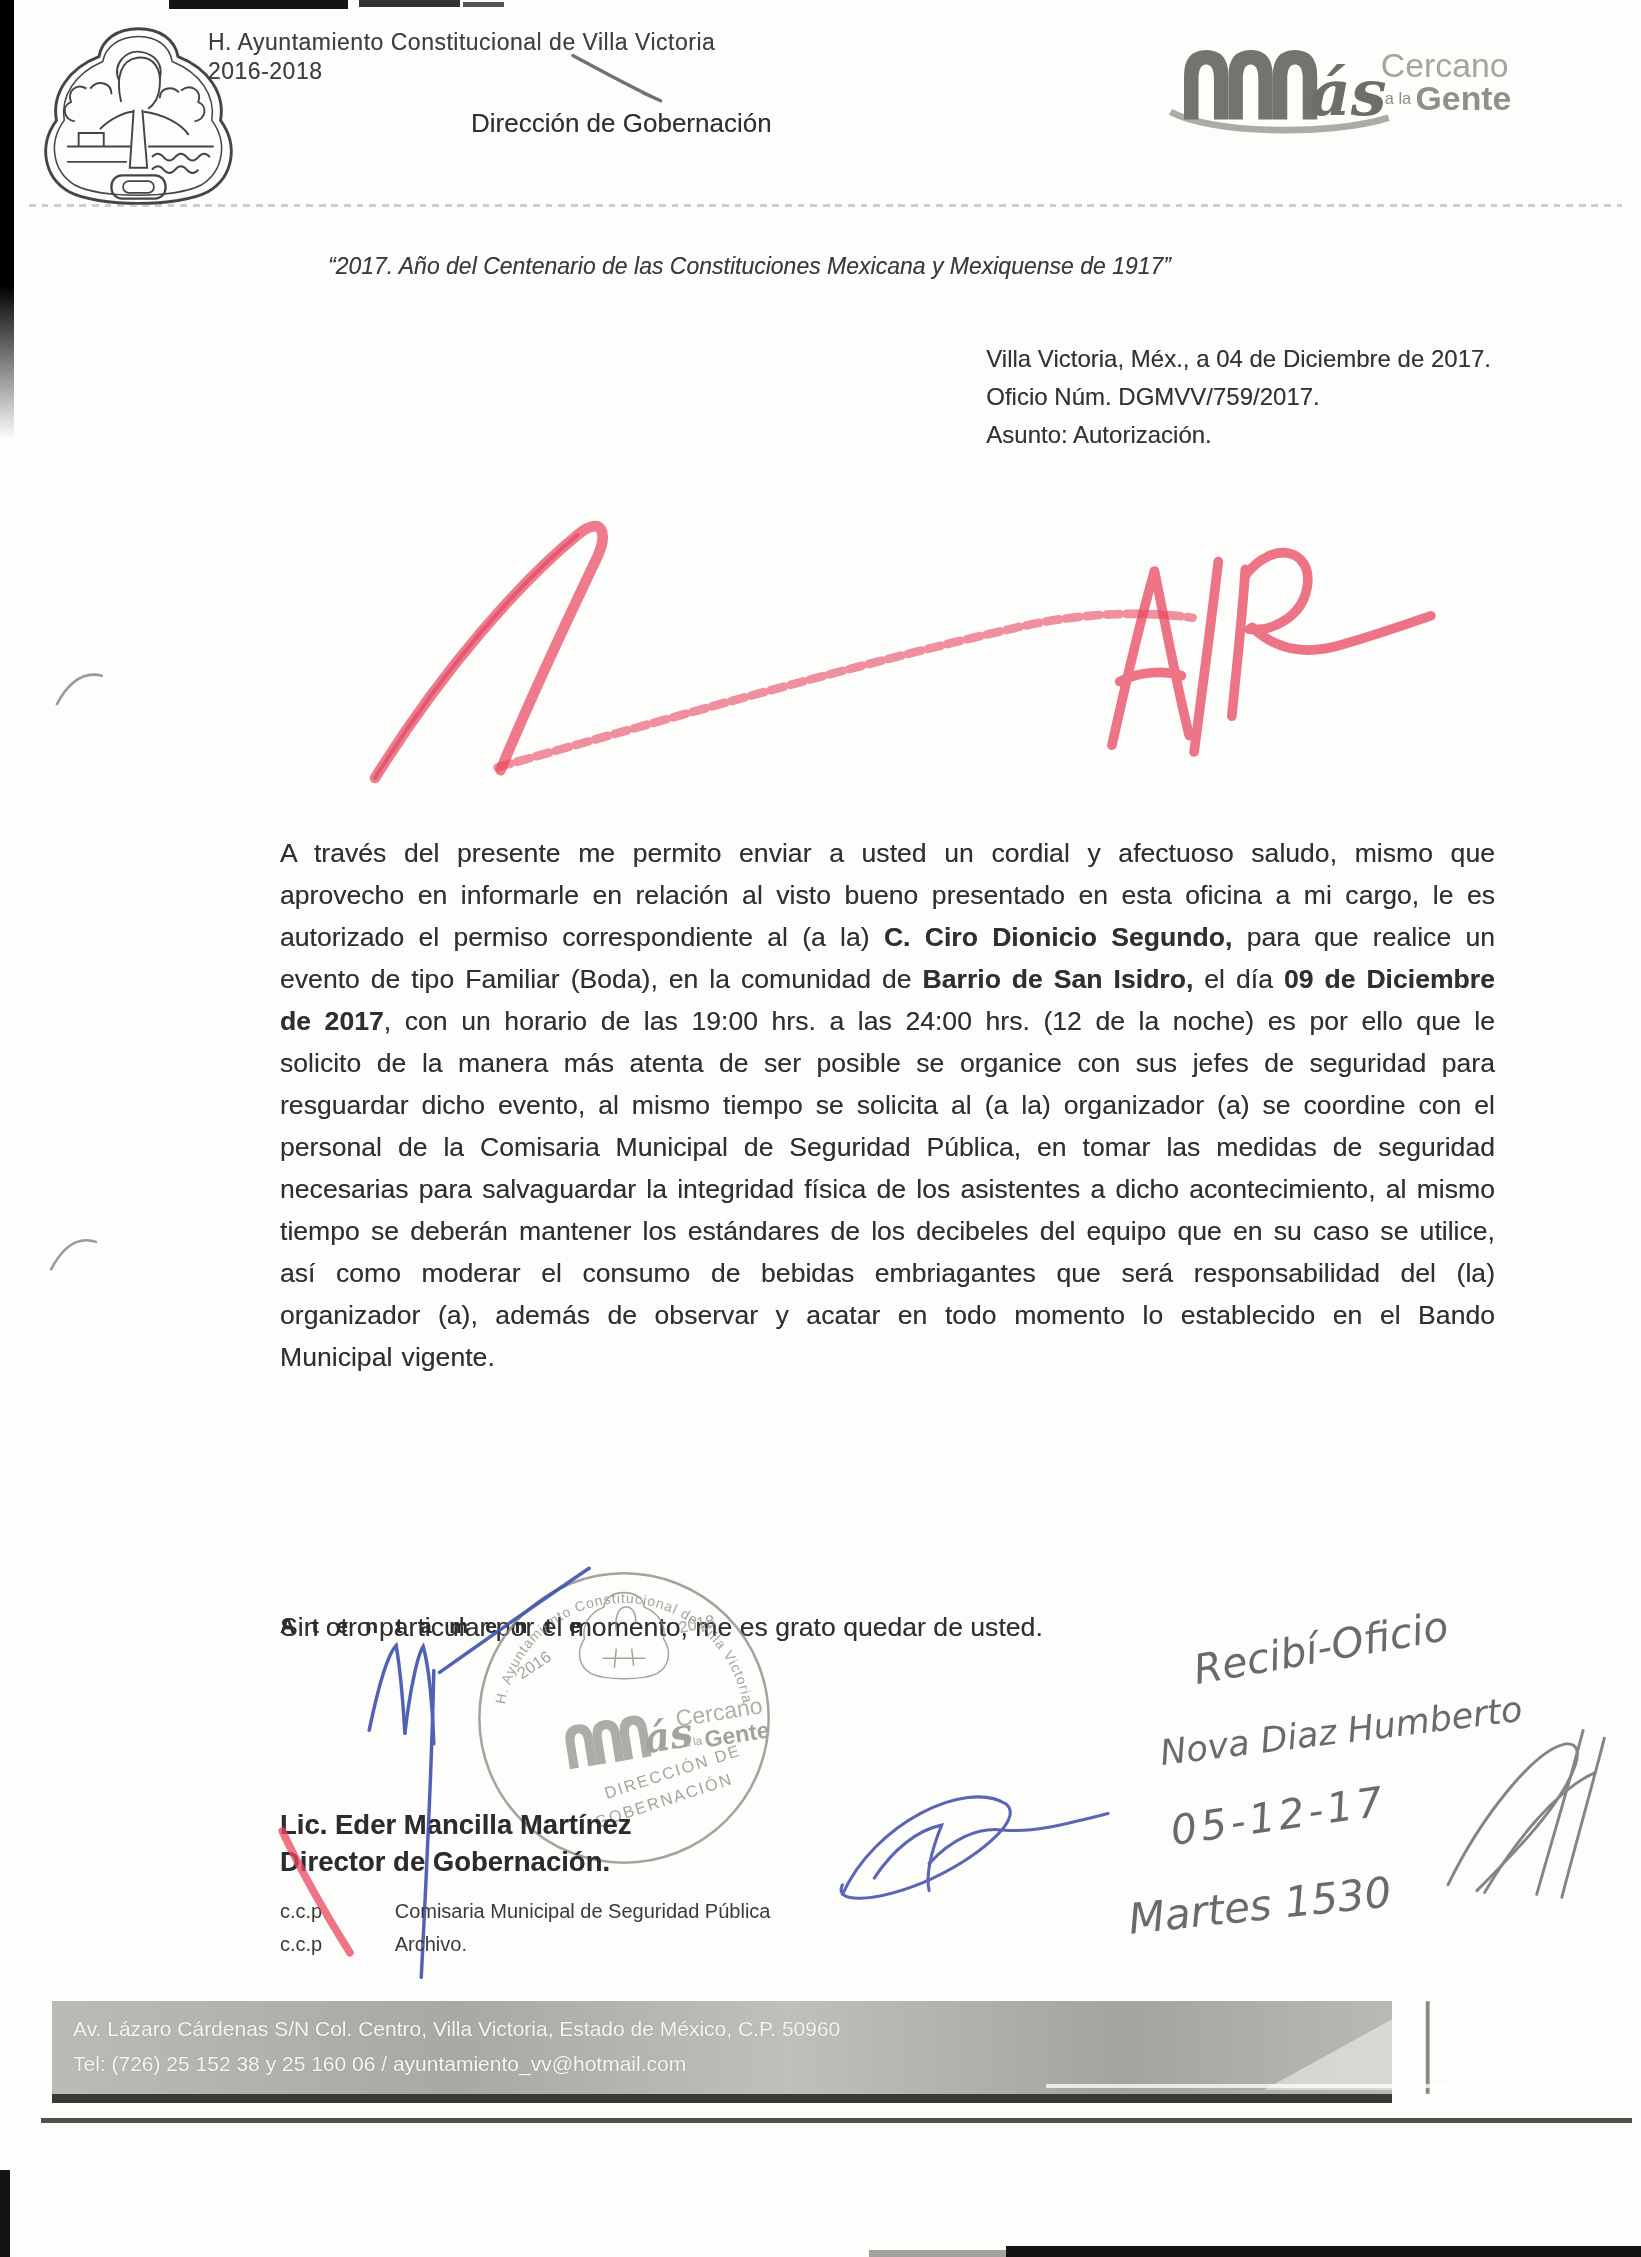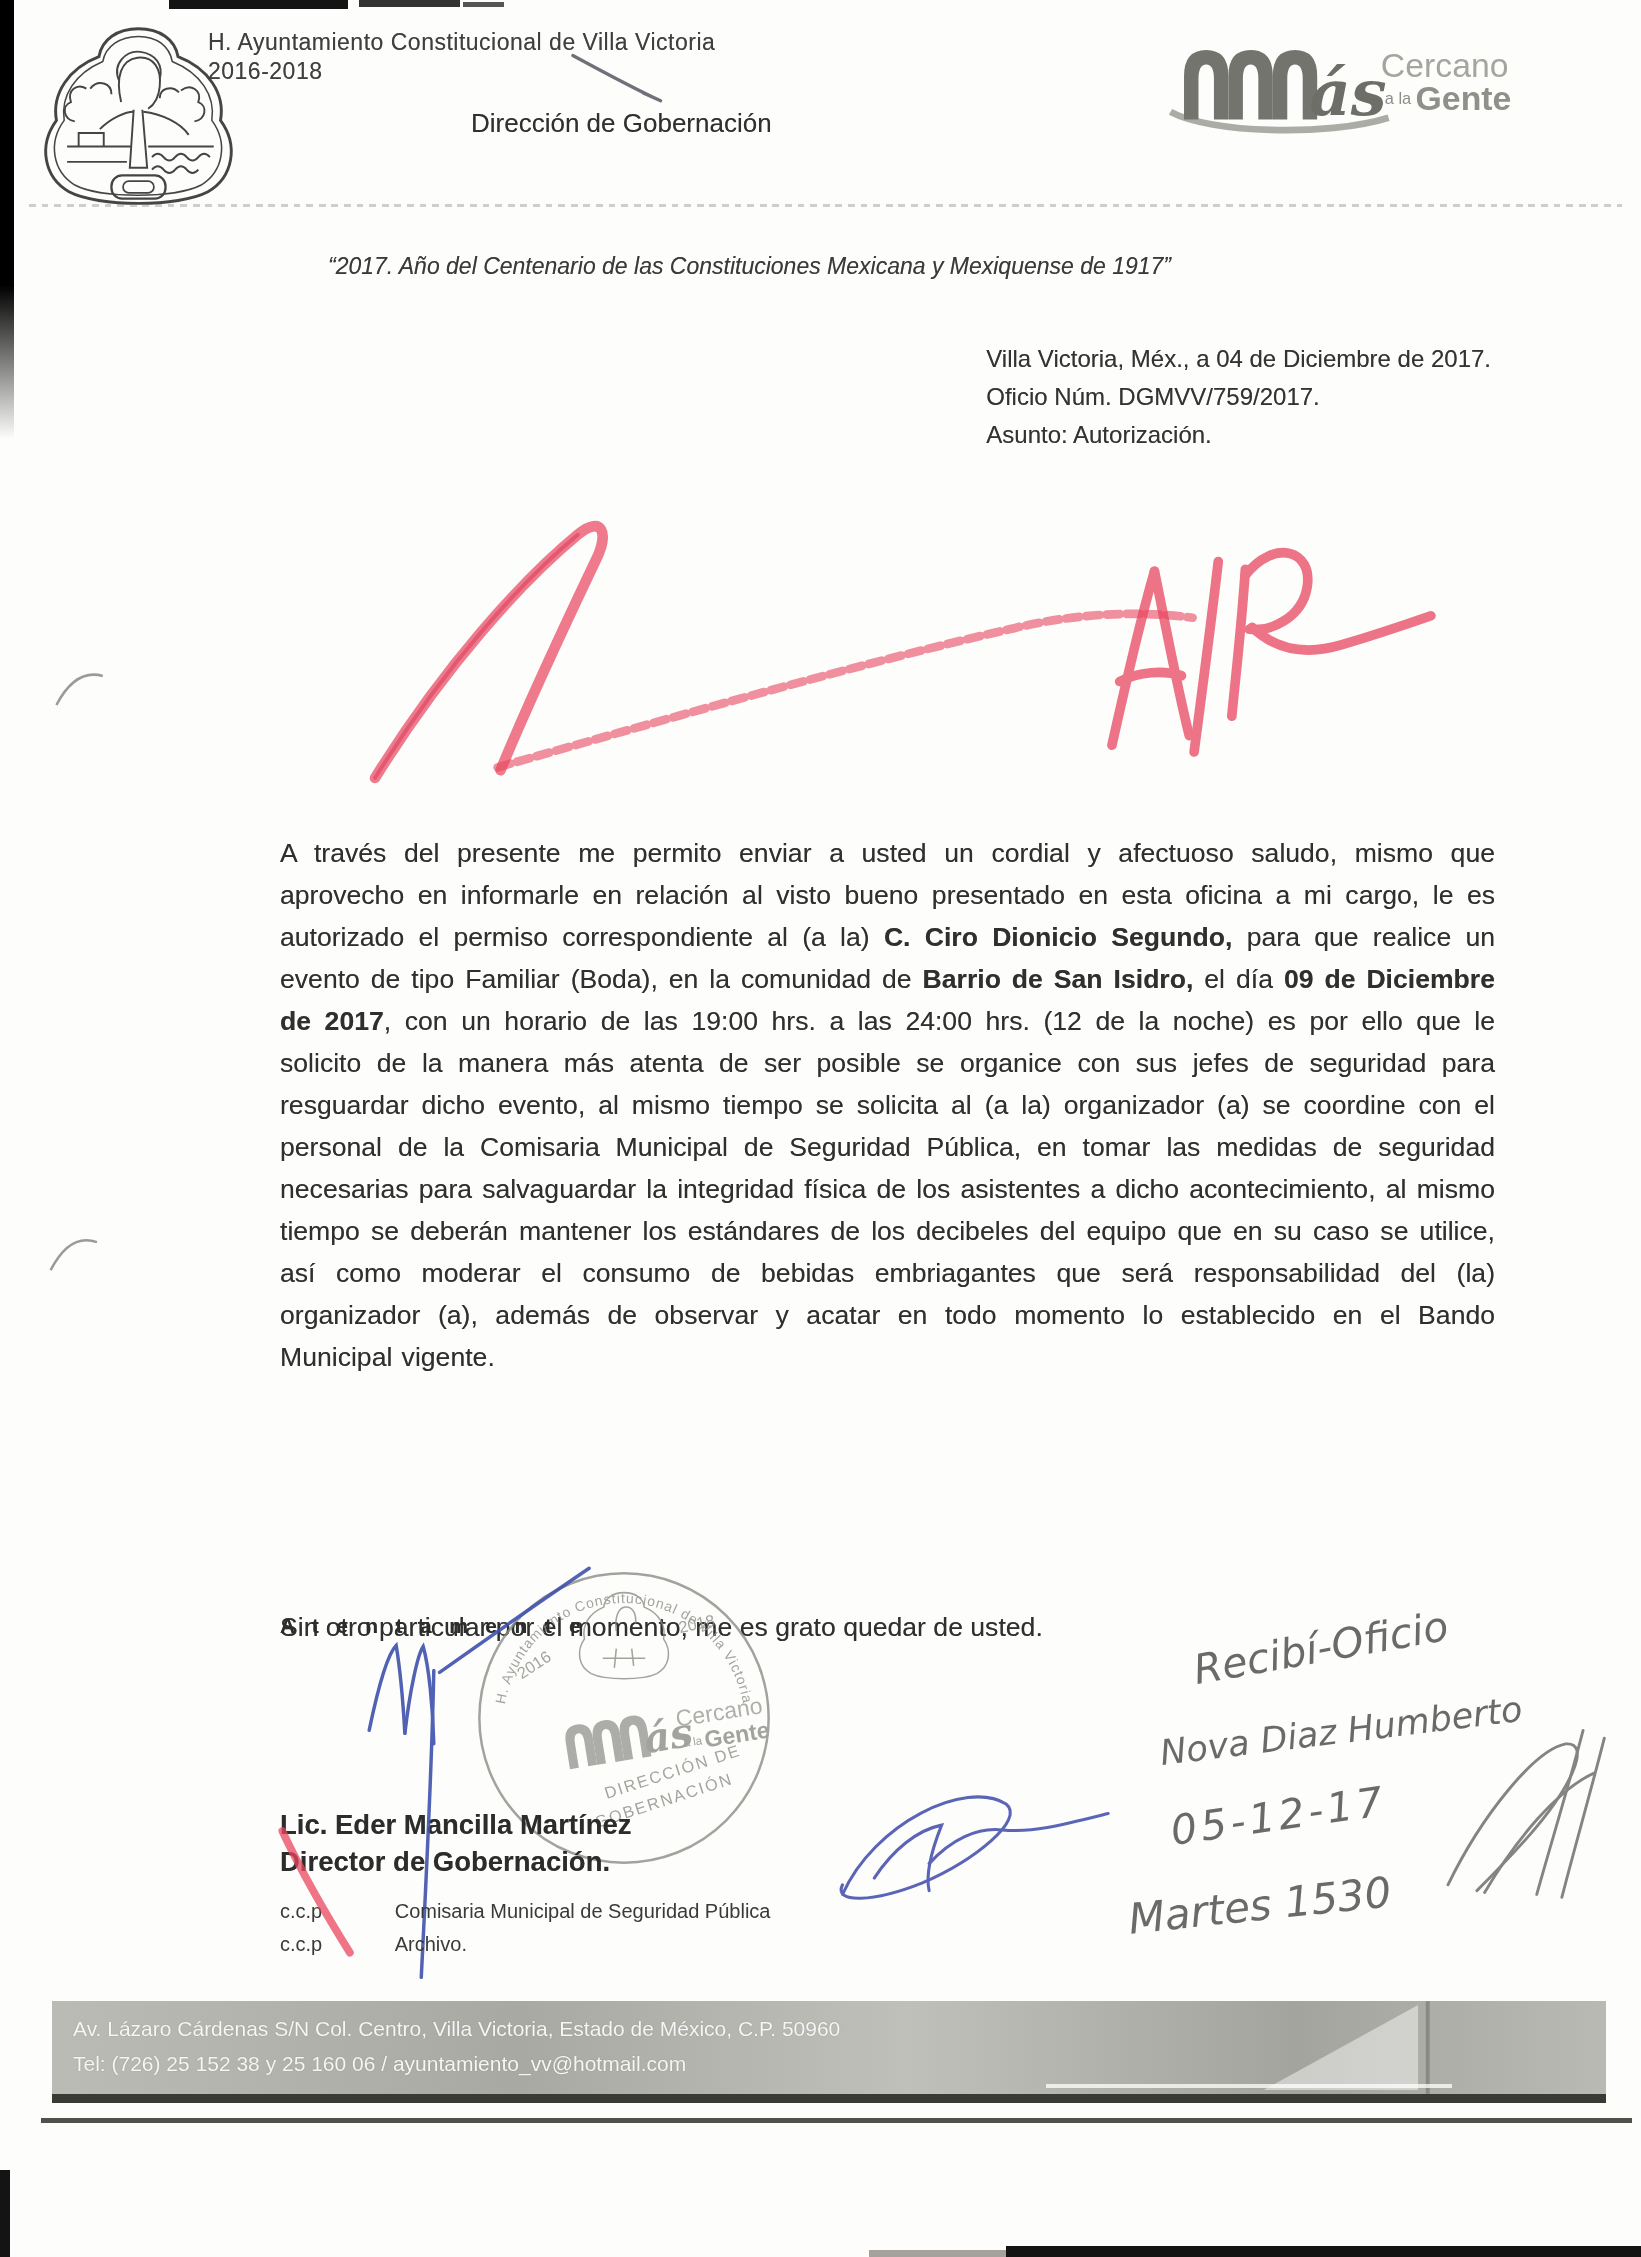--- a/index.html
+++ b/index.html
@@ -25,21 +25,21 @@
   .closing{font-size:26.6px;color:#2f2f2f;}
   .atent{font-size:21px;font-weight:bold;letter-spacing:5.8px;color:#2c2c2c;}
   .signer{font-size:27.5px;font-weight:bold;line-height:37px;color:#2c2c2c;}
   
   .cc-label{font-size:20px;color:#3a3a3a;}
   .cc-value{font-size:20px;color:#3a3a3a;}
   
   .hand{font-style:italic;color:#5e5e5e;opacity:.92;white-space:nowrap;
         font-family:"DejaVu Sans",sans-serif;}
   
-  .footer-bar{left:52px;top:2001px;width:1554px;height:93px;
+  .footer-bar{left:52px;top:2001px;width:1340px;height:93px;
       background:
         linear-gradient(90deg,rgba(255,255,255,.12),rgba(0,0,0,.05) 30%,rgba(255,255,255,.18) 55%,rgba(0,0,0,.08) 80%,rgba(255,255,255,.1)),
         #b2b2ac;
       border-bottom:9.7px solid #3a3a35;}
   .footer-text{color:rgba(255,255,255,.92);font-size:21px;line-height:35px;
       text-shadow:0 0 1px rgba(120,120,115,.8);padding:9.7px 0 0 21px;}
   .scanmark{background:#141414;}
   svg{display:block;}
 </style>
 </head>

